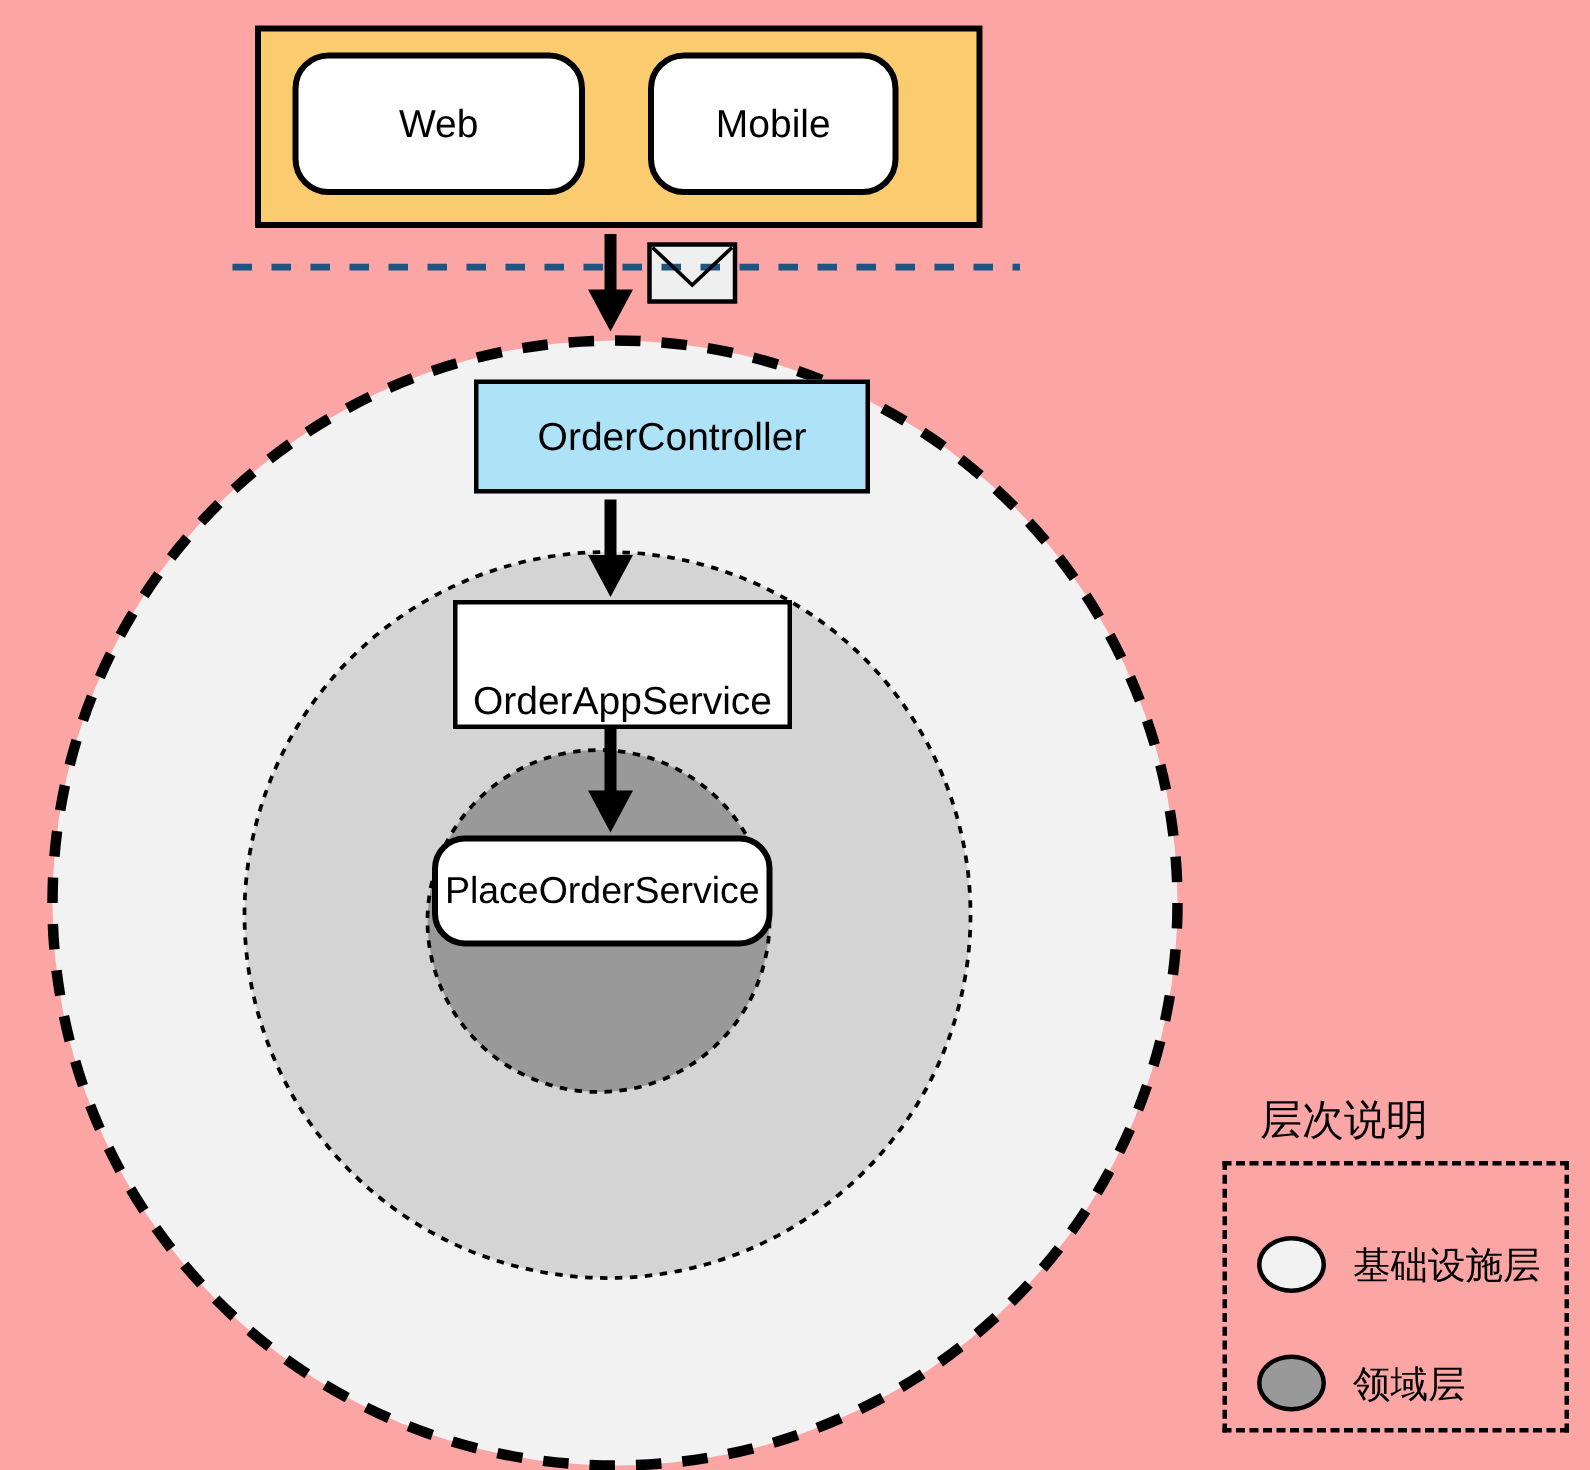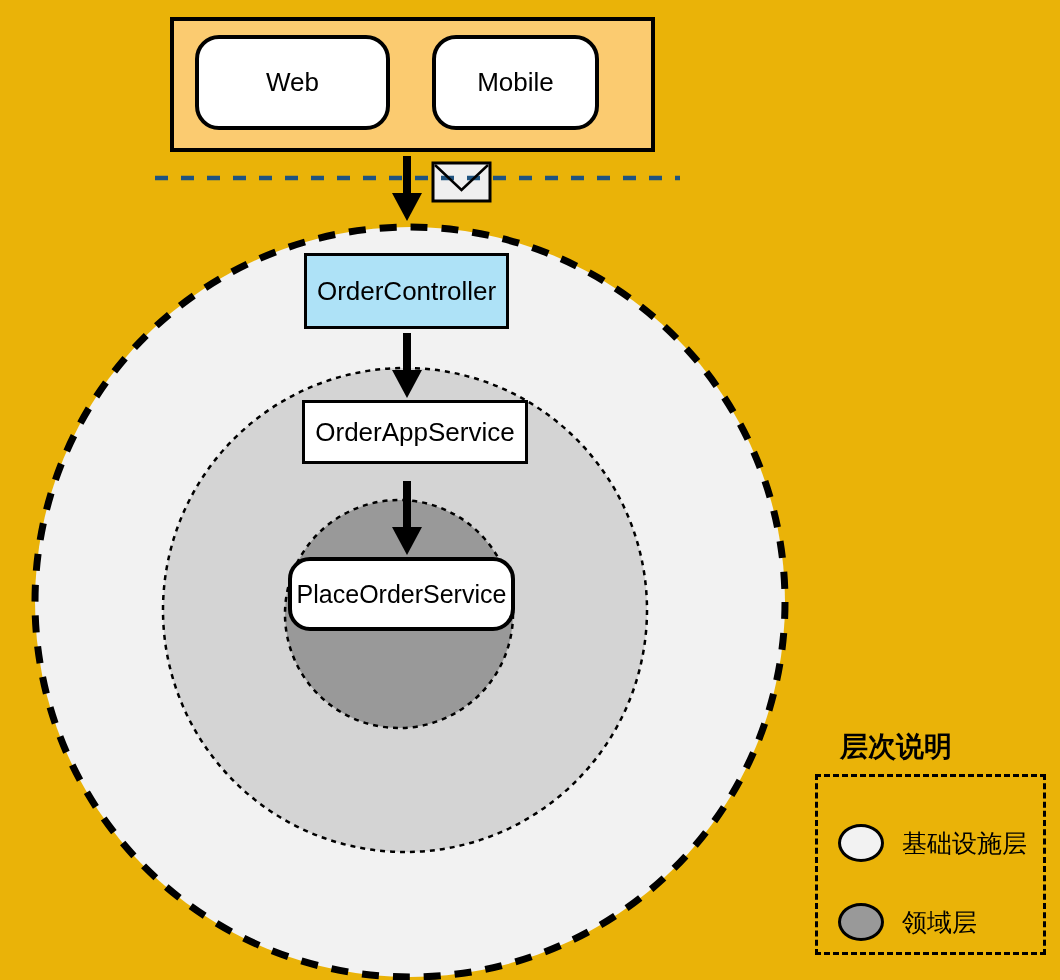--- a/index.html
+++ b/index.html
@@ -1,32 +1,32 @@
 <!DOCTYPE html>
 <html><head>
 <meta charset="utf-8">
 <style>
   html,body{margin:0;padding:0;background:#ffffff;}
   body{font-family:"Liberation Sans","DejaVu Sans",sans-serif;color:#000;}
-  #stage{position:relative;width:1060px;height:980px;background:#eab308;overflow:hidden;}
+  #stage{position:relative;width:1060px;height:980px;background:#fca5a5;overflow:hidden;}
   #diagram-svg{position:absolute;left:0;top:0;width:1060px;height:980px;}
 
   .node{position:absolute;display:flex;align-items:center;justify-content:center;
         box-sizing:border-box;background:#fff;border:3px solid #000;font-size:26px;}
   .client-container{position:absolute;left:170px;top:17px;width:485px;height:135px;
         box-sizing:border-box;border:4px solid #000;}
   .client-node{border-radius:24px;border-width:4px;}
   #node-web{left:195px;top:35px;width:195px;height:95px;}
   #node-mobile{left:432px;top:35px;width:167px;height:95px;}
 
-  #node-order-controller{left:304px;top:253px;width:205px;height:76px;}
-  #node-order-app-service{left:302px;top:400px;width:226px;height:64px;}
+  #node-order-controller{left:316px;top:253px;width:264px;height:76px;}
+  #node-order-app-service{left:302px;top:400px;width:226px;height:86px;align-items:flex-end;}
   #node-place-order-service{left:288px;top:557px;width:227px;height:74px;border-width:4px;font-size:25px;border-radius:22px;}
 
-  .legend-title{position:absolute;left:840px;top:728px;font-size:28px;font-weight:bold;}
+  .legend-title{position:absolute;left:840px;top:728px;font-size:28px;font-weight:normal;}
   .legend-box{position:absolute;left:815px;top:774px;width:231px;height:181px;
         box-sizing:border-box;border:3px dashed #000;display:flex;flex-direction:column;
         justify-content:space-evenly;padding:6px 0 6px 20px;}
   .legend-row{display:flex;align-items:center;gap:18px;margin-top:36px;}
   .legend-swatch{width:46px;height:38px;border:3px solid #000;border-radius:50%;
         box-sizing:border-box;flex:0 0 auto;}
   .legend-label{font-size:25px;}
 </style>
 </head>
 <body>

